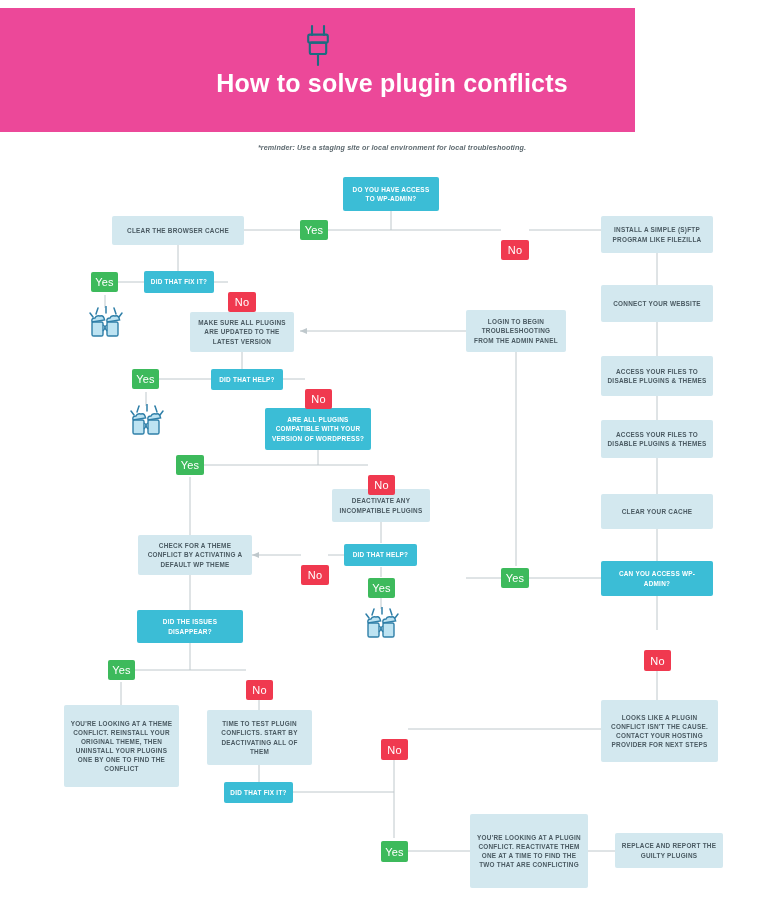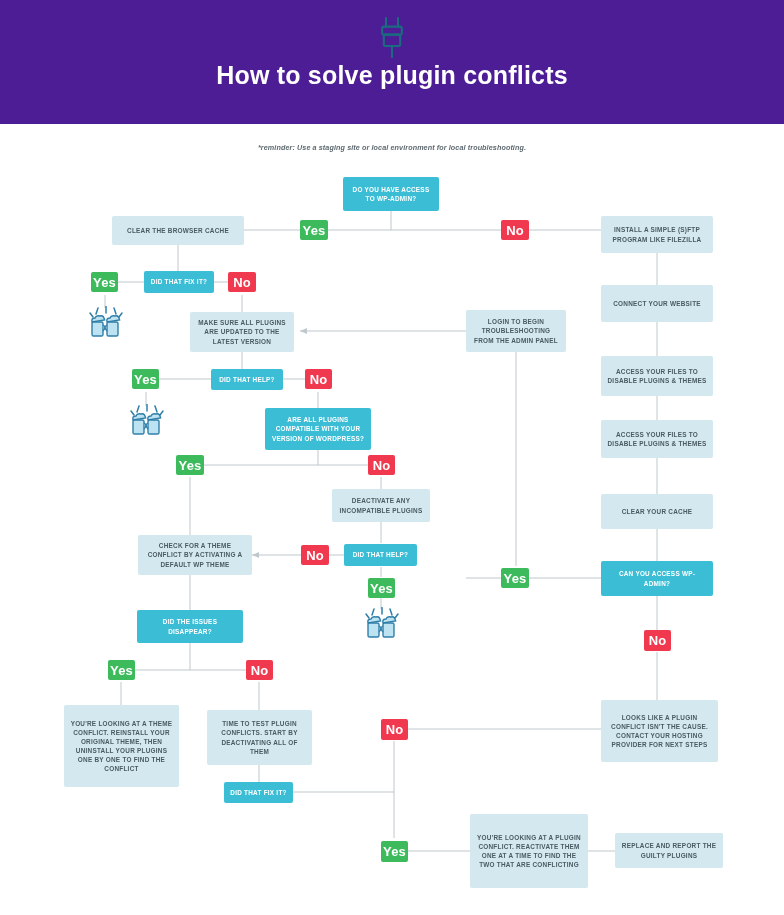--- a/index.html
+++ b/index.html
@@ -10,22 +10,22 @@
   #page{
     position:relative;
     width:784px;
     height:915px;
     background:#ffffff;
     overflow:hidden;
   }
 
   
   #header{
-    position:absolute;left:0;top:0;width:784px;height:124px;
-    background:#4c1d95;
+    position:absolute;left:0;top:8px;width:635px;height:124px;
+    background:#ec4899;
   }
   #plug-icon{
     position:absolute;left:50%;top:14px;transform:translateX(-50%);
     width:44px;height:46px;
   }
   #title{
     position:absolute;left:0;top:61px;width:784px;
     text-align:center;
     color:#ffffff;
     font-size:25px;
@@ -73,26 +73,26 @@
     color:#ffffff;
     font-size:6.4px;
     font-weight:bold;
   }
   .badge{
     position:absolute;
     box-sizing:border-box;
     display:flex;align-items:center;justify-content:center;
     border-radius:2px;
     color:#ffffff;
-    font-size:13px;
-    font-weight:bold;
+    font-size:11px;
+    font-weight:normal;
     letter-spacing:.2px;
   }
   .b-yes{background:#3DBA5C;}
-  .b-no{background:#F0394F;}
+  .b-no{background:#F0394F;margin-top:20px;}
 
   .cheers{position:absolute;width:40px;height:34px;}
 </style>
 </head>
 <body>
 
 <div id="page">
 
   <div id="header">
     <svg id="plug-icon" viewBox="0 0 44 46">

